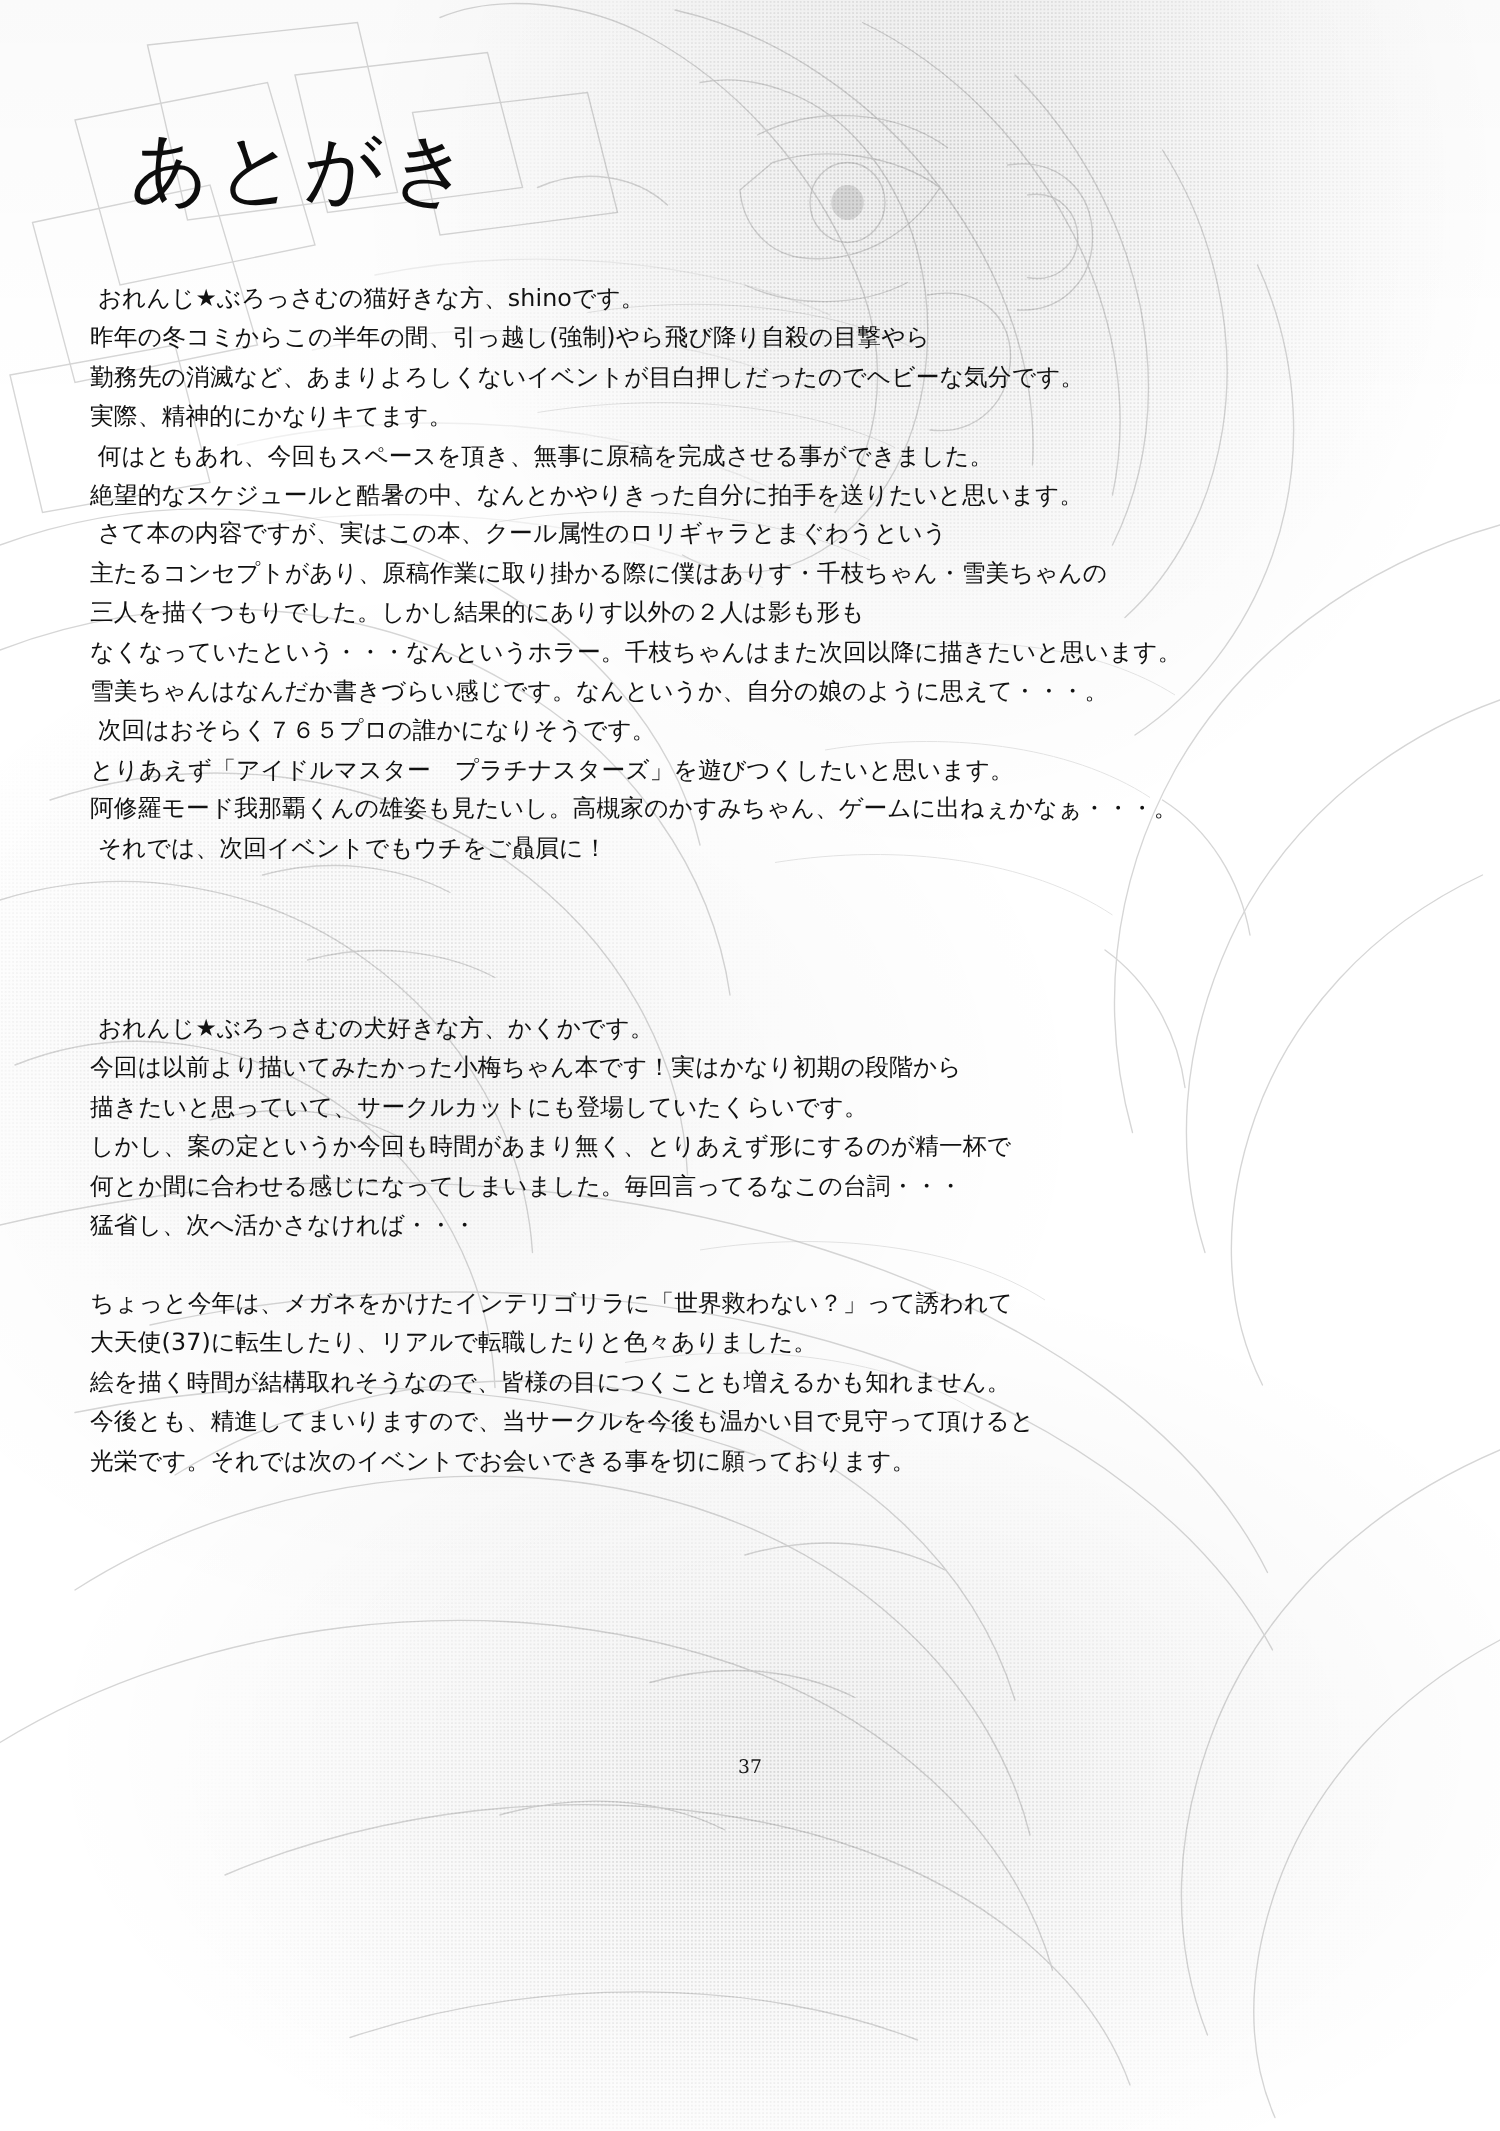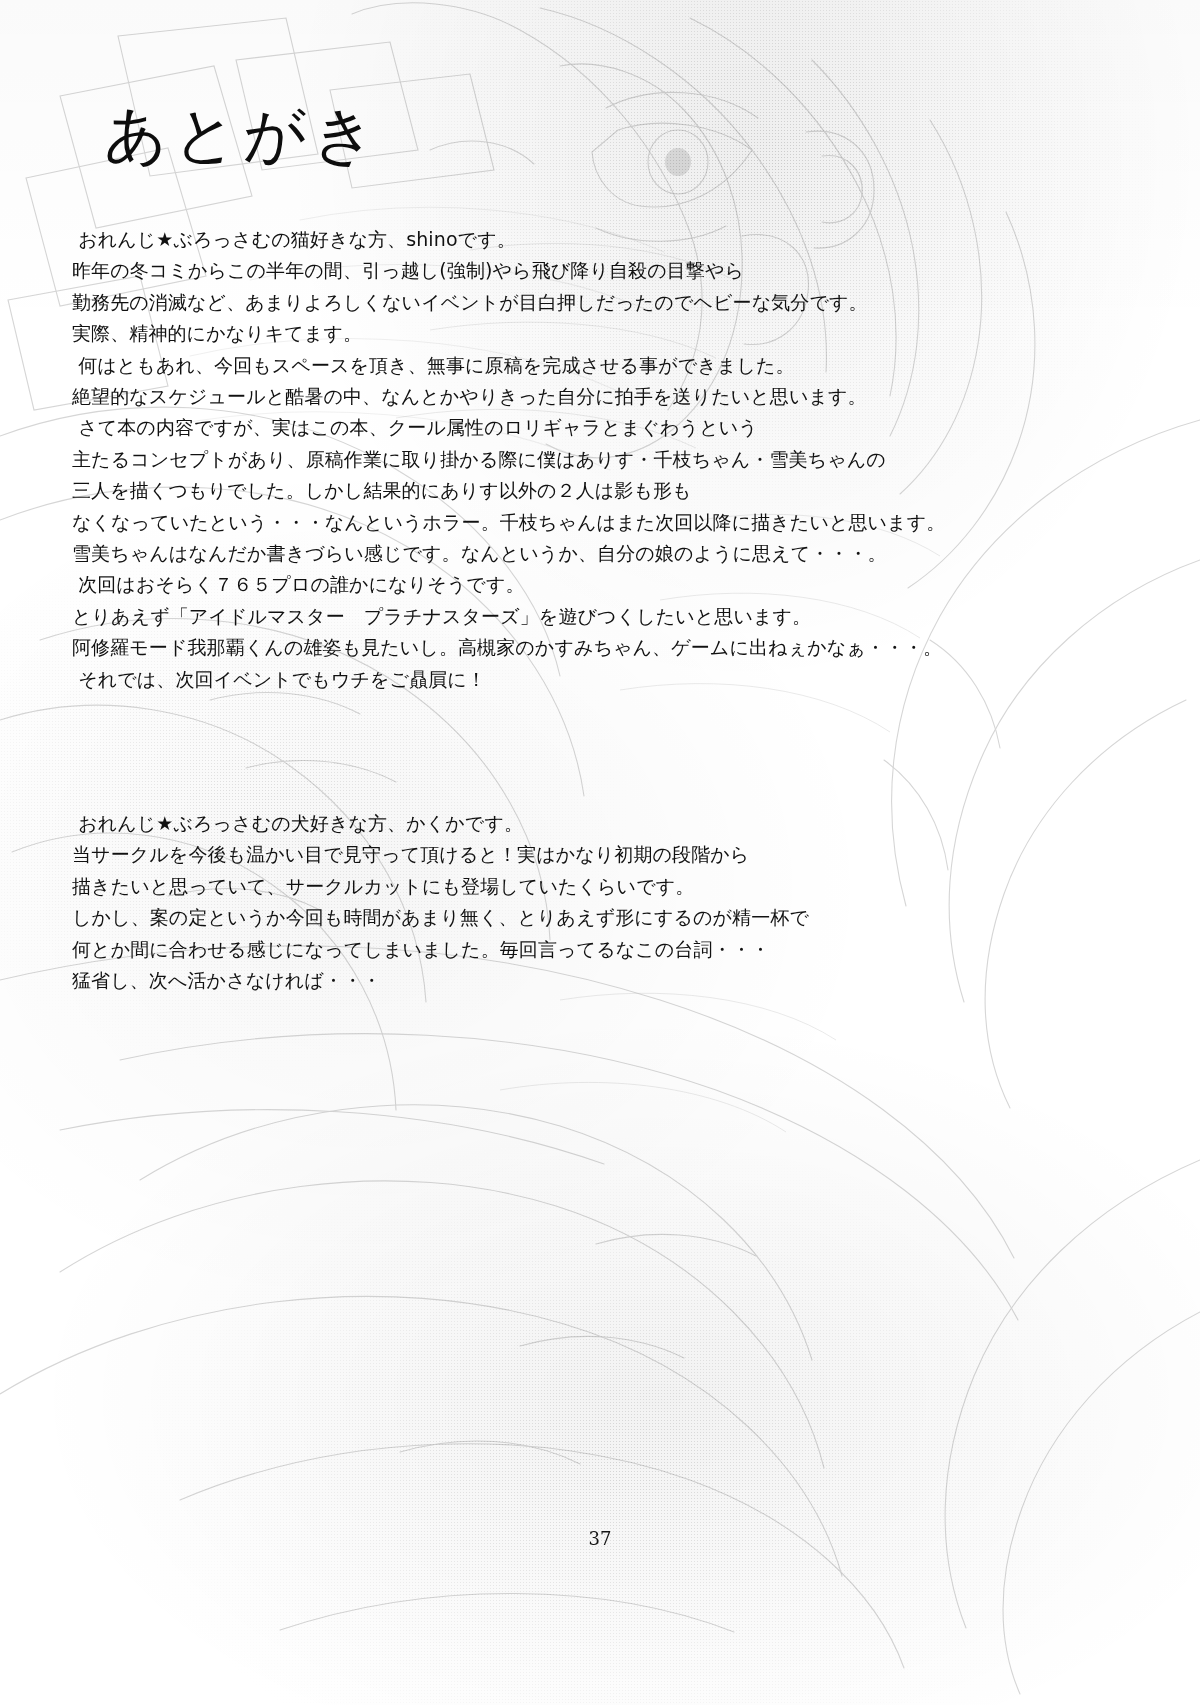--- a/index.html
+++ b/index.html
@@ -101,23 +101,23 @@
   #block-closing {
     left: 72px;
     top: 1028px;
     width: 1010px;
   }
 
   #page-number {
     position: absolute;
     left: 0;
     right: 0;
-    top: 1528px;
+    top: 1404px;
     text-align: center;
-    font-size: 18px;
+    font-size: 15px;
     color: #151515;
     font-family: "DejaVu Serif", "Liberation Serif", serif;
   }
 </style>
 </head>
 <body>
 
 <div id="art-layer">
   <svg viewBox="0 0 1200 1705" xmlns="http://www.w3.org/2000/svg" aria-hidden="true">
     <g fill="none" stroke="#6b6b6b" stroke-width="1.1" opacity="0.55" stroke-linecap="round">
@@ -214,22 +214,27 @@
 主たるコンセプトがあり、原稿作業に取り掛かる際に僕はありす・千枝ちゃん・雪美ちゃんの
 三人を描くつもりでした。しかし結果的にありす以外の２人は影も形も
 なくなっていたという・・・なんというホラー。千枝ちゃんはまた次回以降に描きたいと思います。
 雪美ちゃんはなんだか書きづらい感じです。なんというか、自分の娘のように思えて・・・。
  次回はおそらく７６５プロの誰かになりそうです。
 とりあえず「アイドルマスター　プラチナスターズ」を遊びつくしたいと思います。
 阿修羅モード我那覇くんの雄姿も見たいし。高槻家のかすみちゃん、ゲームに出ねぇかなぁ・・・。
  それでは、次回イベントでもウチをご贔屓に！</div>
 
   <div class="block" id="block-kakuka"> おれんじ★ぶろっさむの犬好きな方、かくかです。
-当サークルを今後も温かい目で見守って頂けると！実はかなり初期の段階から
+今回は以前より描いてみたかった小梅ちゃん本です！実はかなり初期の段階から
 描きたいと思っていて、サークルカットにも登場していたくらいです。
 しかし、案の定というか今回も時間があまり無く、とりあえず形にするのが精一杯で
 何とか間に合わせる感じになってしまいました。毎回言ってるなこの台詞・・・
 猛省し、次へ活かさなければ・・・</div>
 
+  <div class="block" id="block-closing">ちょっと今年は、メガネをかけたインテリゴリラに「世界救わない？」って誘われて
+大天使(37)に転生したり、リアルで転職したりと色々ありました。
+絵を描く時間が結構取れそうなので、皆様の目につくことも増えるかも知れません。
+今後とも、精進してまいりますので、当サークルを今後も温かい目で見守って頂けると
+光栄です。それでは次のイベントでお会いできる事を切に願っております。</div>
 
   <div id="page-number">37</div>
 
 </div>
 
 </body></html>

